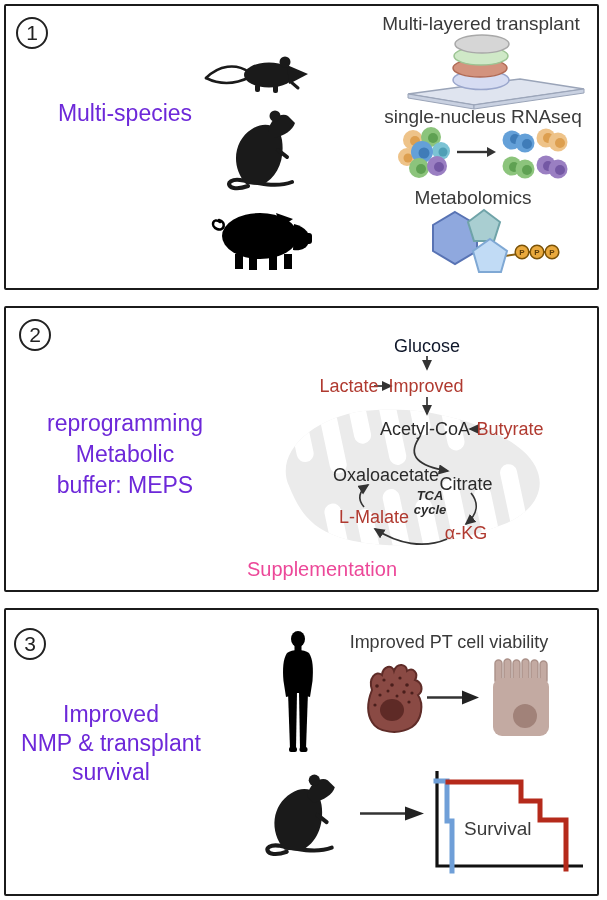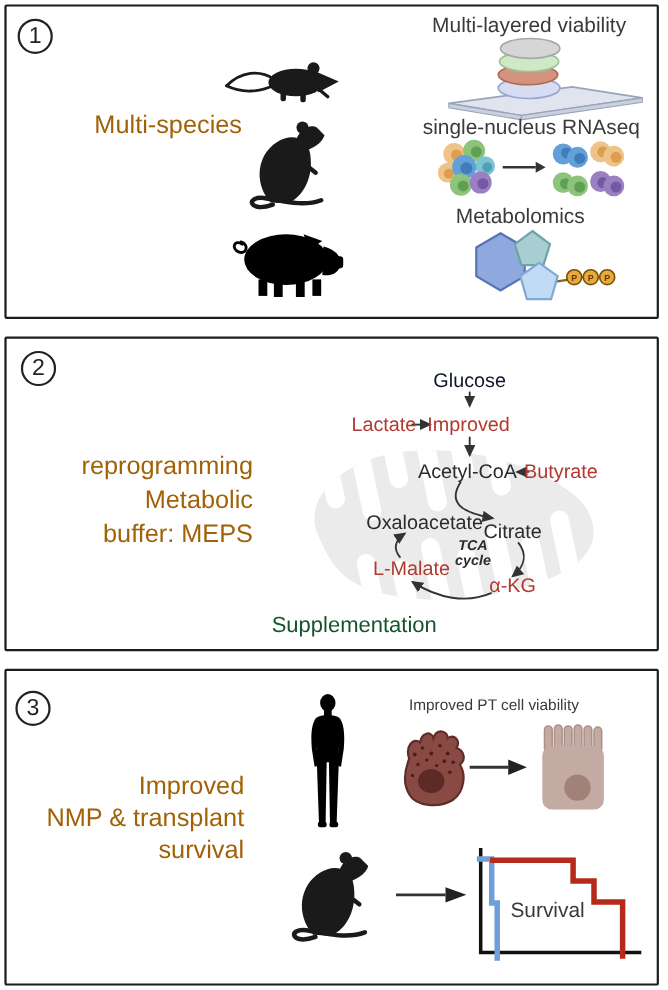--- a/index.html
+++ b/index.html
@@ -3,28 +3,28 @@
 <meta charset="utf-8">
 <style>
   html,body{margin:0;padding:0;background:#ffffff;}
   body{width:607px;height:900px;position:relative;font-family:"Liberation Sans",sans-serif;overflow:hidden;}
   .panel{position:absolute;left:4px;width:595px;border:2px solid #1b1b1b;border-radius:2px;background:#ffffff;box-sizing:border-box;}
   #panel1{top:4px;height:286px;}
   #panel2{top:306px;height:286px;}
   #panel3{top:608px;height:288px;}
   .badge{position:absolute;width:32px;height:32px;border:2px solid #222;border-radius:50%;
          display:flex;align-items:center;justify-content:center;font-size:21px;color:#222;background:#fff;box-sizing:border-box;}
-  .panel-title{position:absolute;text-align:right;color:#a16207;font-size:23px;line-height:30px;white-space:nowrap;}
+  .panel-title{position:absolute;text-align:center;color:#6d28d9;font-size:23px;line-height:30px;white-space:nowrap;}
   .icon-label{position:absolute;text-align:center;color:#3a3a3a;font-size:19px;white-space:nowrap;transform:translateX(-50%);}
   .node{position:absolute;font-size:18px;white-space:nowrap;transform:translate(-50%,-50%);z-index:5;}
   .node.red{color:#b03a30;}
   .node.navy{color:#0f172a;}
   .node.dark{color:#2b2b2b;}
   .tca{font-size:13px;font-weight:bold;color:#2b2b2b;line-height:14px;text-align:center;}
-  .suppl{position:absolute;font-size:20px;color:#14532d;transform:translate(-50%,-50%);z-index:5;white-space:nowrap;}
+  .suppl{position:absolute;font-size:20px;color:#ec4899;transform:translate(-50%,-50%);z-index:5;white-space:nowrap;}
   .abs{position:absolute;}
   svg{position:absolute;overflow:visible;}
   .survival-label{position:absolute;font-size:19px;color:#3a3a3a;z-index:6;white-space:nowrap;}
 </style>
 </head>
 <body>
 
 <div class="panel" id="panel1"></div>
 <div class="badge" style="left:16px;top:17px;">
   <span>1</span>
@@ -57,21 +57,21 @@
   <ellipse cx="52" cy="32" rx="38" ry="23" fill="#000"></ellipse>
   <polygon points="68,9 85,15 73,23" fill="#000"></polygon>
   <path d="M86,20 C98,23 103,30 101,38 C99,45 92,47 85,46 Z" fill="#000"></path>
   <rect x="96" y="29" width="8" height="11" rx="3" fill="#000"></rect>
   <rect x="27" y="50" width="8" height="15" fill="#000"></rect>
   <rect x="41" y="52" width="8" height="14" fill="#000"></rect>
   <rect x="61" y="52" width="8" height="14" fill="#000"></rect>
   <rect x="76" y="50" width="8" height="15" fill="#000"></rect>
 </svg>
 
-<div class="icon-label" style="left:481px;top:13px;">Multi-layered viability</div>
+<div class="icon-label" style="left:481px;top:13px;">Multi-layered transplant</div>
 <svg class="abs" style="left:400px;top:34px;" width="192" height="72" viewBox="0 0 192 72">
   <polygon points="8,60 120,45 184,55 74,71" fill="#dfe4ef" stroke="#9aa4b8" stroke-width="1.5"></polygon>
   <polygon points="8,60 74,71 74,75 8,64" fill="#c9d1e1" stroke="#9aa4b8" stroke-width="1"></polygon>
   <polygon points="184,55 74,71 74,75 184,59" fill="#c9d1e1" stroke="#9aa4b8" stroke-width="1"></polygon>
   <ellipse cx="81" cy="46" rx="28" ry="9.5" fill="#d6dcf2" stroke="#9aa6cc" stroke-width="1.5"></ellipse>
   <ellipse cx="80" cy="34" rx="27" ry="9" fill="#d3937e" stroke="#b06a55" stroke-width="1.5"></ellipse>
   <ellipse cx="81" cy="22" rx="27" ry="9" fill="#cfe9c7" stroke="#9cc493" stroke-width="1.5"></ellipse>
   <ellipse cx="82" cy="10" rx="27" ry="9" fill="#d6d6d6" stroke="#a8a8a8" stroke-width="1.5"></ellipse>
 </svg>
 
@@ -221,21 +221,21 @@
   <path d="M11,22 C16,18 28,18 33,22 L32,52 L12,52 Z" fill="#000"></path>
   <path d="M11,22 C7,28 6.5,38 7.5,50 L10,66 L14,65 L12,50 L13,30 Z" fill="#000"></path>
   <path d="M33,22 C37,28 37.5,38 36.5,50 L34,66 L30,65 L32,50 L31,30 Z" fill="#000"></path>
   <rect x="12" y="50" width="20" height="12" rx="2" fill="#000"></rect>
   <polygon points="12,61 21,61 20,118 14,118" fill="#000"></polygon>
   <polygon points="23,61 32,61 30,118 24,118" fill="#000"></polygon>
   <rect x="13" y="116" width="8" height="5" rx="2" fill="#000"></rect>
   <rect x="23.5" y="116" width="8" height="5" rx="2" fill="#000"></rect>
 </svg>
 
-<div class="icon-label" style="left:449px;top:632px;font-size:14px;">Improved PT cell viability</div>
+<div class="icon-label" style="left:449px;top:632px;font-size:18px;">Improved PT cell viability</div>
 
 <svg class="abs" style="left:362px;top:660px;" width="64" height="74" viewBox="0 0 64 74">
   <path d="M10,30 C6,18 14,10 20,15 C21,6 30,4 32,11 C35,2 45,4 45,11 C51,7 57,13 53,20 C60,22 62,31 56,35 C62,44 60,60 50,67 C37,75 16,73 10,62 C4,52 6,40 10,30 Z" fill="#8a4a44" stroke="#5f2c28" stroke-width="2"></path>
   <ellipse cx="30" cy="50" rx="12" ry="11" fill="#5e2a26"></ellipse>
   <g fill="#4a1f1c">
     <circle cx="15" cy="26" r="1.8"></circle>
       <circle cx="22" cy="20" r="1.6"></circle>
       <circle cx="30" cy="25" r="1.8"></circle>
     <circle cx="38" cy="18" r="1.6"></circle>
       <circle cx="45" cy="25" r="1.8"></circle>

